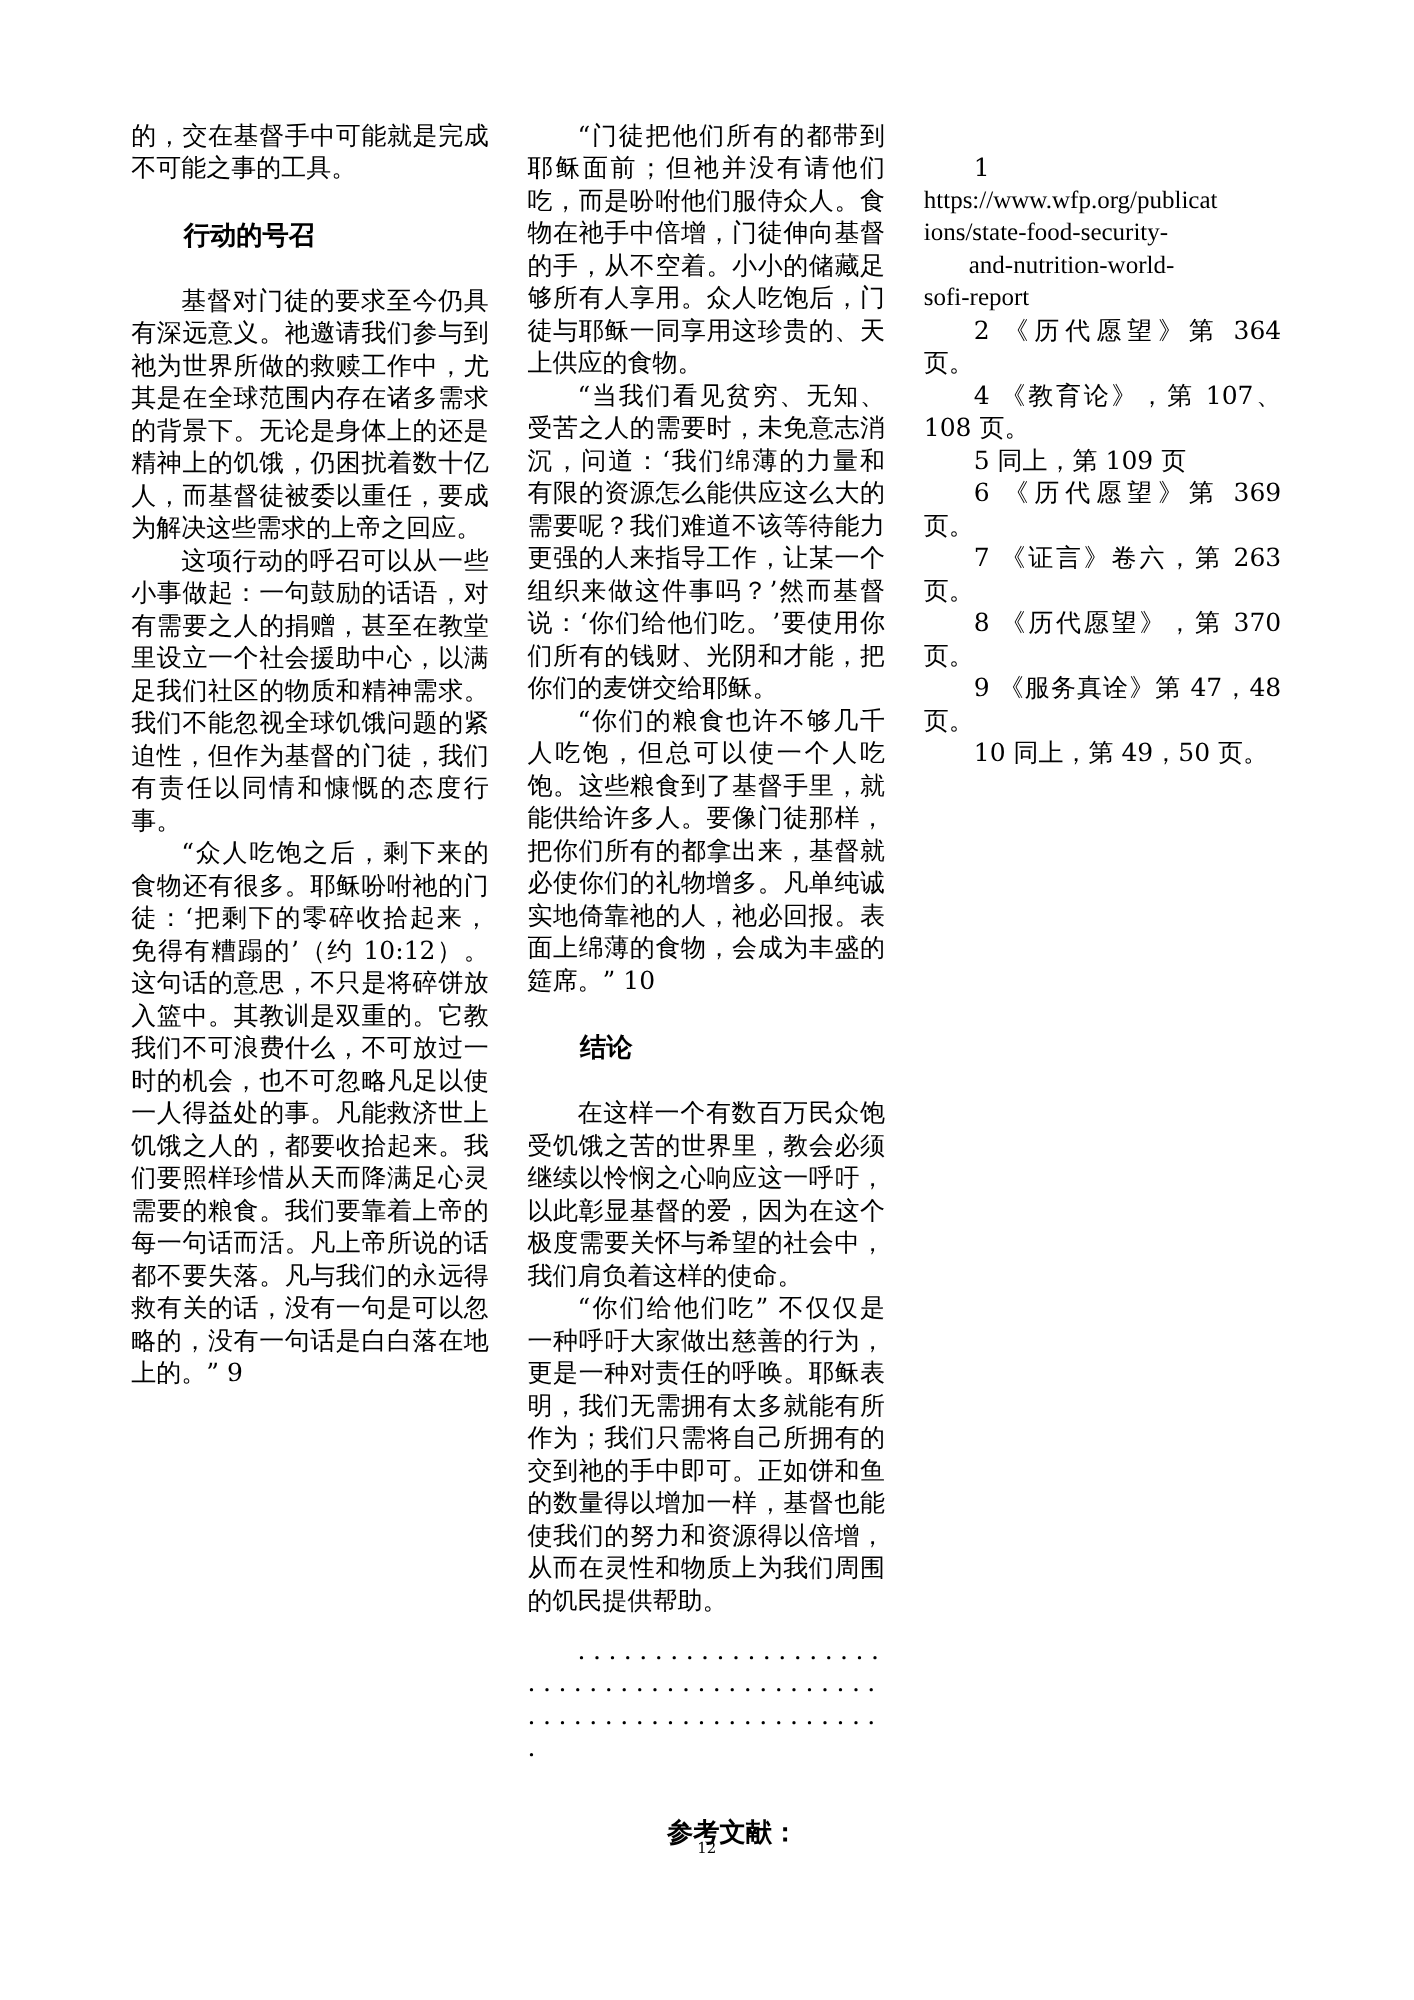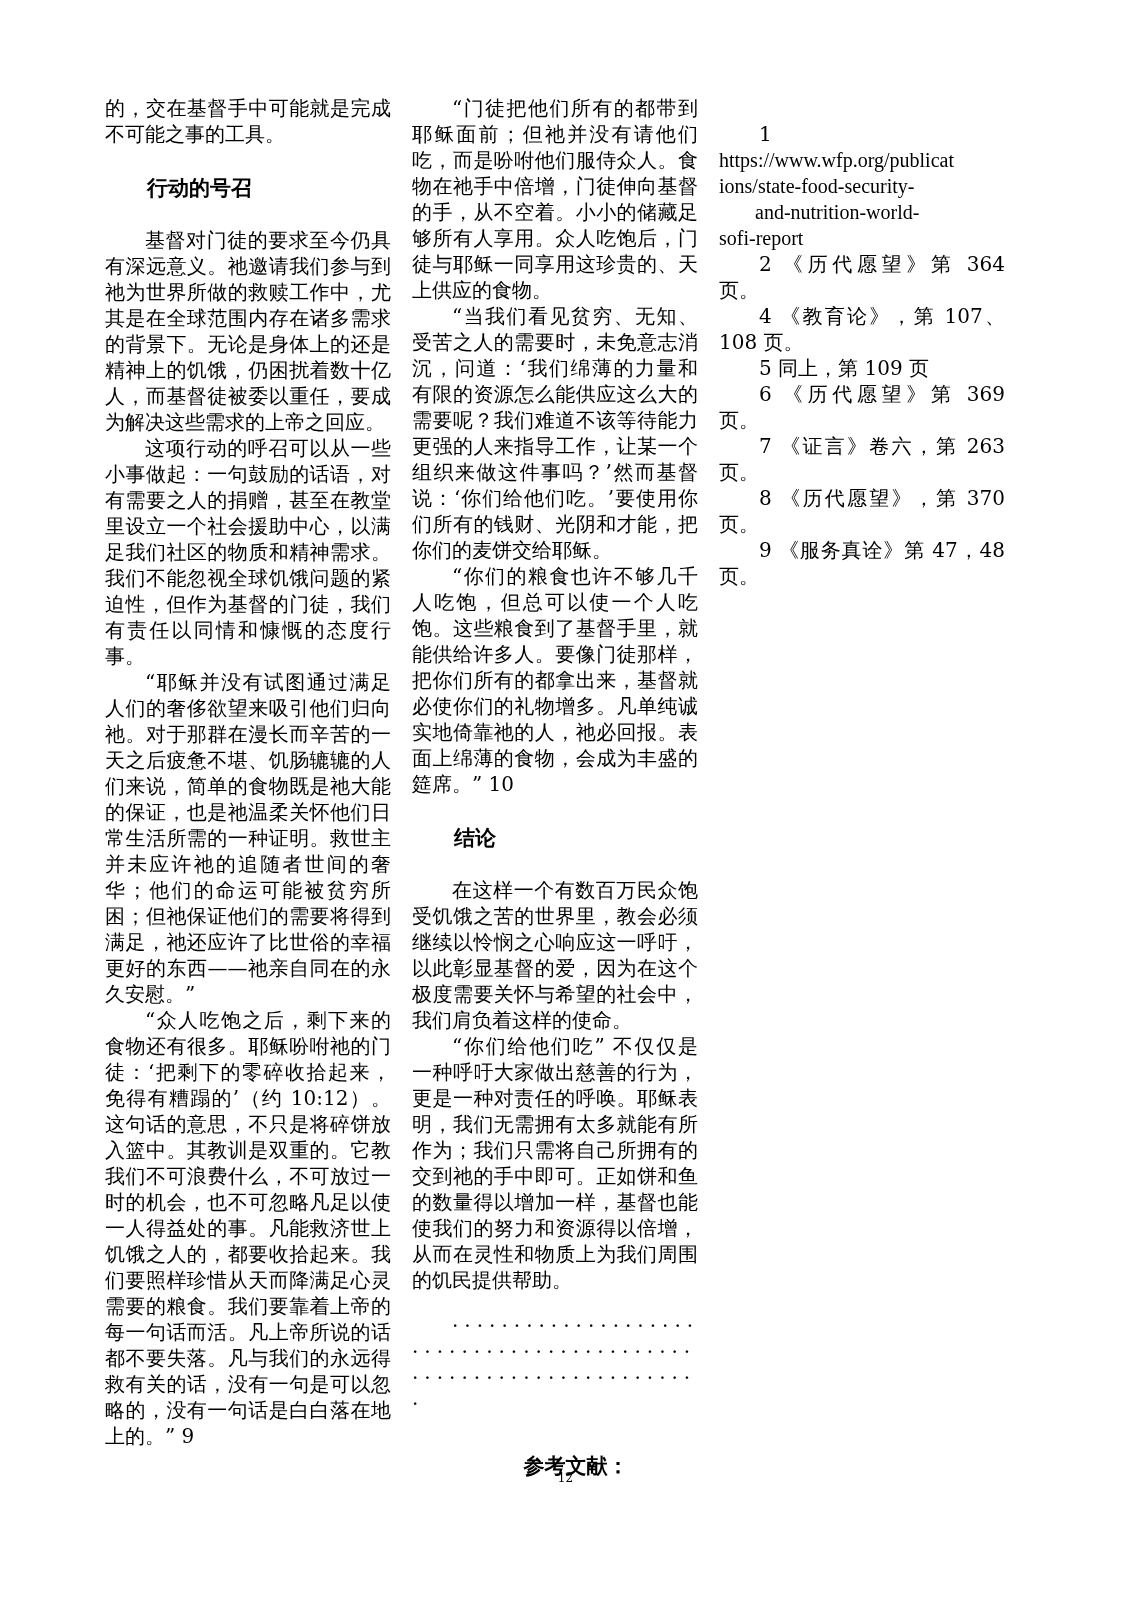--- a/index.html
+++ b/index.html
@@ -15,21 +15,21 @@
     color: #000000;
     font-family: "DejaVu Serif", serif;
     overflow: hidden;
   }
   .columns {
     position: absolute;
     left: 105px;
     top: 95px;
     width: 921px;
     display: flex;
-    gap: 21px;
+    gap: 31px;
   }
   .col {
     width: 286px;
     font-size: 20px;
     line-height: 26px;
     text-align: justify;
   }
   .col p {
     margin: 0;
     text-indent: 2em;
@@ -103,21 +103,20 @@
 
 <div class="page">
 
   <div class="columns">
 
     <div class="col">
       <p class="no-indent">的，交在基督手中可能就是完成不可能之事的工具。</p>
       <div class="sec-heading">行动的号召</div>
       <p>基督对门徒的要求至今仍具有深远意义。祂邀请我们参与到祂为世界所做的救赎工作中，尤其是在全球范围内存在诸多需求的背景下。无论是身体上的还是精神上的饥饿，仍困扰着数十亿人，而基督徒被委以重任，要成为解决这些需求的上帝之回应。</p>
       <p>这项行动的呼召可以从一些小事做起：一句鼓励的话语，对有需要之人的捐赠，甚至在教堂里设立一个社会援助中心，以满足我们社区的物质和精神需求。我们不能忽视全球饥饿问题的紧迫性，但作为基督的门徒，我们有责任以同情和慷慨的态度行事。</p>
-      <p>“耶稣并没有试图通过满足人们的奢侈欲望来吸引他们归向祂。对于那群在漫长而辛苦的一天之后疲惫不堪、饥肠辘辘的人们来说，简单的食物既是祂大能的保证，也是祂温柔关怀他们日常生活所需的一种证明。救世主并未应许祂的追随者世间的奢华；他们的命运可能被贫穷所困；但祂保证他们的需要将得到满足，祂还应许了比世俗的幸福更好的东西——祂亲自同在的永久安慰。”</p>
       <p>“众人吃饱之后，剩下来的食物还有很多。耶稣吩咐祂的门徒：‘把剩下的零碎收拾起来，免得有糟蹋的’（约 10:12）。这句话的意思，不只是将碎饼放入篮中。其教训是双重的。它教我们不可浪费什么，不可放过一时的机会，也不可忽略凡足以使一人得益处的事。凡能救济世上饥饿之人的，都要收拾起来。我们要照样珍惜从天而降满足心灵需要的粮食。我们要靠着上帝的每一句话而活。凡上帝所说的话都不要失落。凡与我们的永远得救有关的话，没有一句是可以忽略的，没有一句话是白白落在地上的。” 9</p>
     </div>
 
     <div class="col">
       <p>“门徒把他们所有的都带到耶稣面前；但祂并没有请他们吃，而是吩咐他们服侍众人。食物在祂手中倍增，门徒伸向基督的手，从不空着。小小的储藏足够所有人享用。众人吃饱后，门徒与耶稣一同享用这珍贵的、天上供应的食物。</p>
       <p>“当我们看见贫穷、无知、受苦之人的需要时，未免意志消沉，问道：‘我们绵薄的力量和有限的资源怎么能供应这么大的需要呢？我们难道不该等待能力更强的人来指导工作，让某一个组织来做这件事吗？’然而基督说：‘你们给他们吃。’要使用你们所有的钱财、光阴和才能，把你们的麦饼交给耶稣。</p>
       <p>“你们的粮食也许不够几千人吃饱，但总可以使一个人吃饱。这些粮食到了基督手里，就能供给许多人。要像门徒那样，把你们所有的都拿出来，基督就必使你们的礼物增多。凡单纯诚实地倚靠祂的人，祂必回报。表面上绵薄的食物，会成为丰盛的筵席。” 10</p>
       <div class="sec-heading">结论</div>
       <p>在这样一个有数百万民众饱受饥饿之苦的世界里，教会必须继续以怜悯之心响应这一呼吁，以此彰显基督的爱，因为在这个极度需要关怀与希望的社会中，我们肩负着这样的使命。</p>
       <p>“你们给他们吃”  不仅仅是一种呼吁大家做出慈善的行为，更是一种对责任的呼唤。耶稣表明，我们无需拥有太多就能有所作为；我们只需将自己所拥有的交到祂的手中即可。正如饼和鱼的数量得以增加一样，基督也能使我们的努力和资源得以倍增，从而在灵性和物质上为我们周围的饥民提供帮助。</p>
@@ -136,19 +135,20 @@
       <div class="url-line">ions/state-food-security-</div>
       <div class="url-line url-indent">and-nutrition-world-</div>
       <div class="url-line">sofi-report</div>
       <p class="note">2 《历代愿望》第 364 页。</p>
       <p class="note">4 《教育论》，第 107、108 页。</p>
       <p class="note">5 同上，第 109 页</p>
       <p class="note">6 《历代愿望》第 369 页。</p>
       <p class="note">7 《证言》卷六，第 263 页。</p>
       <p class="note">8 《历代愿望》，第 370 页。</p>
       <p class="note">9 《服务真诠》第 47，48 页。</p>
+      <p class="note">10 同上，第 49，50 页。</p>
     </div>
 
   </div>
 
   <div class="page-number">12</div>
 
 </div>
 
 </body></html>

